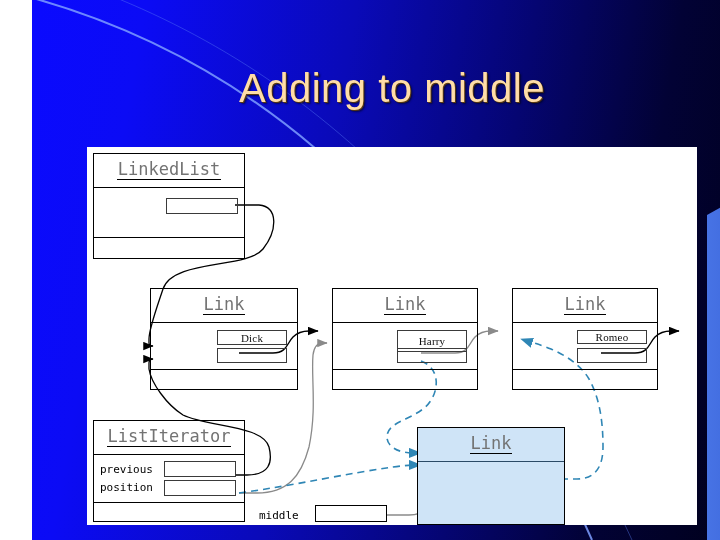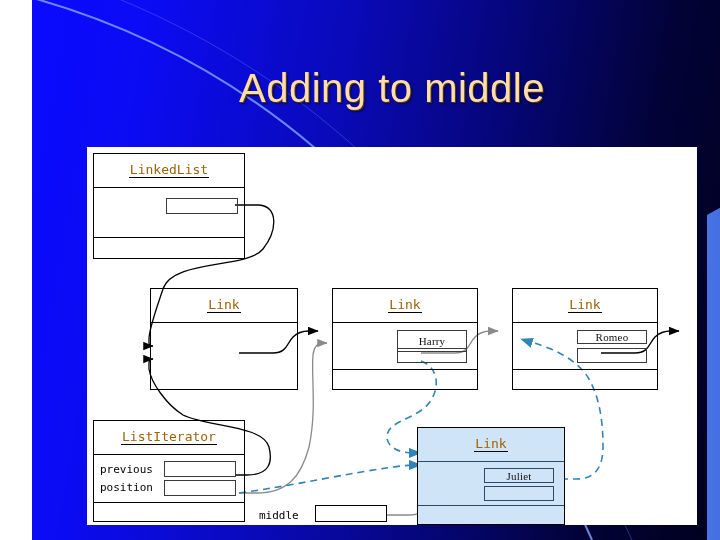--- a/index.html
+++ b/index.html
@@ -29,21 +29,21 @@
   }
   #diagram{position:absolute;left:0;top:0;width:610px;height:378px;}
   
   .box{position:absolute;border:1.4px solid #000;background:transparent;box-sizing:border-box;}
   .box .hdr{
     position:relative;height:33px;border-bottom:1.4px solid #000;
     display:flex;align-items:center;justify-content:center;
   }
   .box .hdr span{
     font-family:"DejaVu Sans Mono","Liberation Mono",monospace;
-    font-size:13px;color:#a16207;border-bottom:1.6px solid #000;line-height:1.05;padding:0 1px;
+    font-size:17px;color:#737373;border-bottom:1.6px solid #000;line-height:1.05;padding:0 1px;
   }
   .box .body{position:relative;border-bottom:1.4px solid #000;box-sizing:border-box;}
   .box .foot{position:relative;box-sizing:border-box;}
   
   .field{
     position:absolute;border:1.3px solid #3a3a3a;box-sizing:border-box;
     display:flex;align-items:center;justify-content:center;background:transparent;
   }
   .field .val{
     font-family:"Liberation Serif",serif;font-size:11px;color:#111;
@@ -135,20 +135,28 @@
           <span class="val"></span>
         </div>
       </div>
       <div class="foot" style="height:21px;"></div>
     </div>
 
     <div class="box" style="left:63px;top:141px;width:148px;height:102px;">
       <div class="hdr">
         <span>Link</span>
       </div>
+      <div class="body" style="height:47px;">
+        <div class="field" style="left:66px;top:7px;width:70px;height:15px;">
+          <span class="val">Dick</span>
+        </div>
+        <div class="field" style="left:66px;top:25px;width:70px;height:15px;">
+          <span class="val"></span>
+        </div>
+      </div>
       <div class="foot" style="height:19px;"></div>
     </div>
 
     <div class="box" style="left:245px;top:141px;width:146px;height:102px;">
       <div class="hdr">
         <span>Link</span>
       </div>
       <div class="body" style="height:47px;">
         <div class="field" style="left:64px;top:7px;width:70px;height:22px;">
           <span class="val">Harry</span>
@@ -194,25 +202,17 @@
 
     <span class="extlabel" style="left:172px;top:362px;">middle</span>
     <div class="field" style="left:228px;top:358px;width:72px;height:17px;border-color:#000;border-width:1.4px;">
       <span class="val"></span>
     </div>
 
     <div class="box newlink" style="left:330px;top:280px;width:148px;height:98px;">
       <div class="hdr">
         <span>Link</span>
       </div>
-      <div class="body" style="height:44px;">
-        <div class="field" style="left:66px;top:6px;width:70px;height:15px;">
-          <span class="val">Juliet</span>
-        </div>
-        <div class="field" style="left:66px;top:24px;width:70px;height:15px;">
-          <span class="val"></span>
-        </div>
-      </div>
       <div class="foot" style="height:18px;"></div>
     </div>
 
   </div>
 </div>
 
 </body></html>

